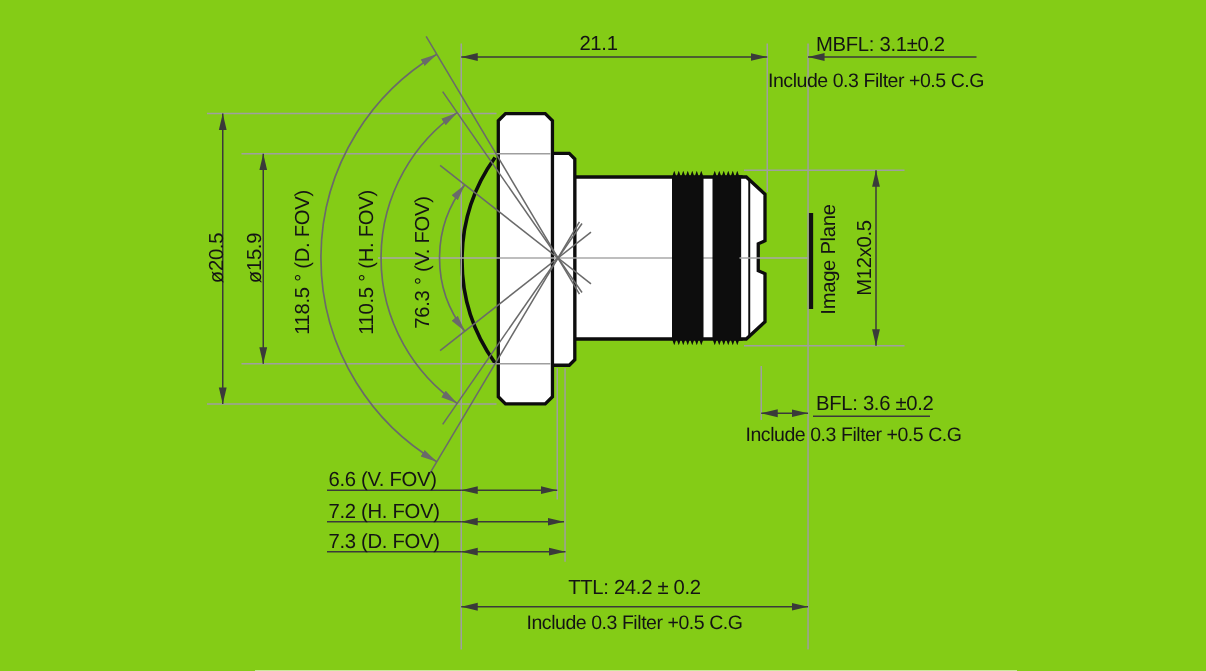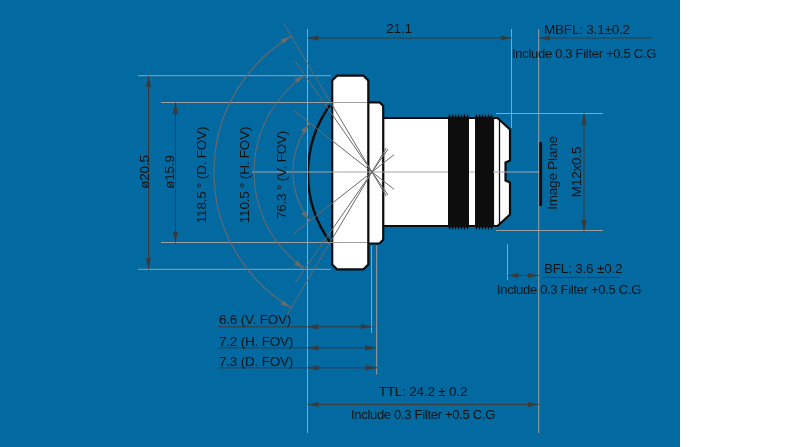--- a/index.html
+++ b/index.html
@@ -1,16 +1,16 @@
 <!DOCTYPE html>
 <html><head>
 <meta charset="utf-8">
 <style>
   html,body{margin:0;padding:0;background:#ffffff;}
-  .canvas{position:relative;width:680px;height:447px;background:#0369a1;overflow:hidden;}
+  .canvas{position:relative;width:804px;height:447px;background:#84cc16;overflow:hidden;}
   svg{display:block;}
   .t{font-family:"Liberation Sans","DejaVu Sans",sans-serif;font-size:13.5px;fill:#141414;letter-spacing:-0.2px;}
   .tn{font-family:"Liberation Sans","DejaVu Sans",sans-serif;font-size:13px;fill:#141414;letter-spacing:-0.3px;}
   .body-line{stroke:#0d0d0d;stroke-width:2.2;fill:#ffffff;}
   .body-thin{stroke:#0d0d0d;stroke-width:1.3;fill:none;}
   .dome{stroke:#0d0d0d;stroke-width:2.4;fill:none;}
   .ext{stroke:#9f9f9f;stroke-width:1;fill:none;}
   .cl{stroke:#a8a8a8;stroke-width:1;fill:none;}
   .ray{stroke:#6a6a6a;stroke-width:1;fill:none;}
   .arc{stroke:#6a6a6a;stroke-width:1.1;fill:none;}

